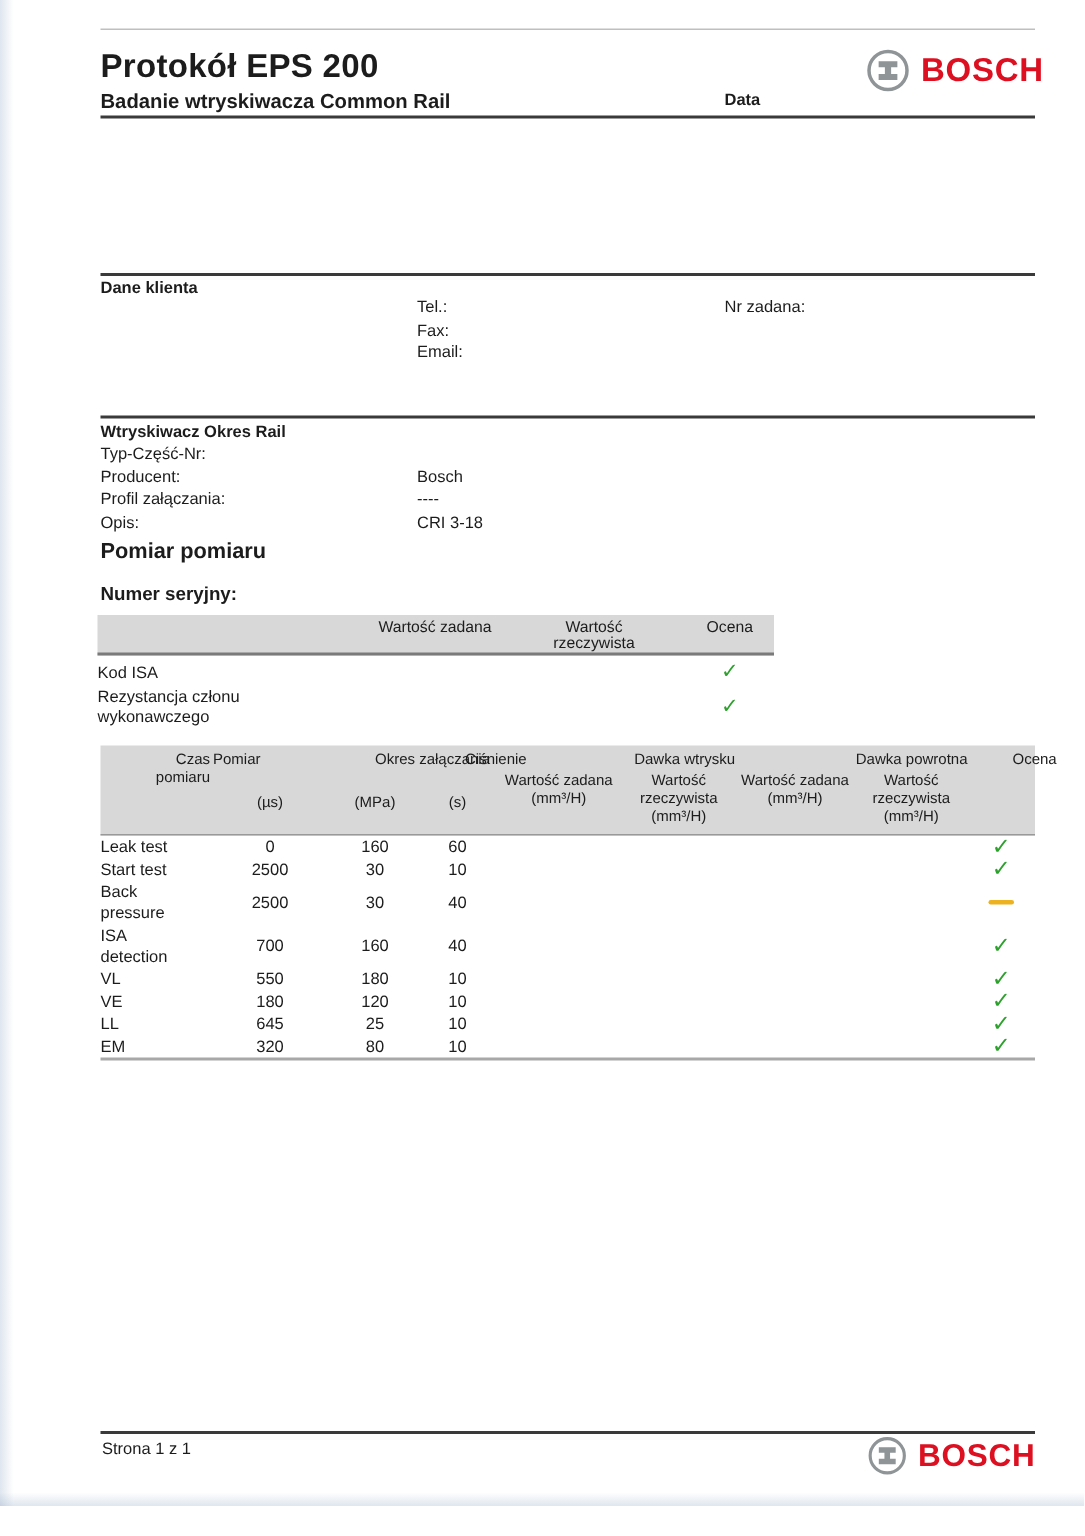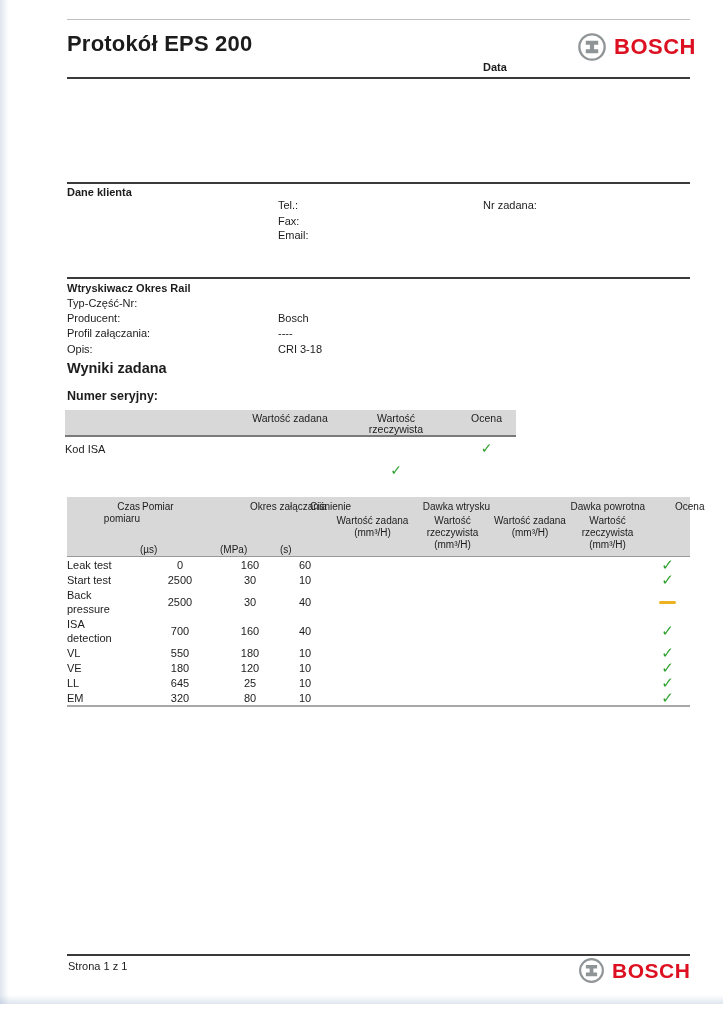--- a/index.html
+++ b/index.html
@@ -39,40 +39,41 @@
   .srow .c{text-align:center;}
 
   
   .mtable{position:absolute;left:67px;top:497px;width:623px;}
   .mcols{display:grid;grid-template-columns:73px 80px 60px 50px 85px 75px 80px 75px 45px;}
   .mband{background:#d8d8d8;height:60px;box-sizing:border-box;padding-top:4px;
     border-bottom:1px solid #999;font-size:10px;line-height:12px;
     grid-template-rows:14px 1fr 13px;align-items:start;}
   .mband .c{text-align:right;margin-left:30px;}
   .mband .nw{white-space:nowrap;}
-  .mband .unit{align-self:end;padding-bottom:0;}
+  .mband .unit{align-self:end;text-align:center;padding-bottom:14px;}
   .mband .sub{grid-row:2/4;text-align:center;}
   .mband .sub span{display:block;}
   .mrows{border-bottom:2px solid #a8a8a8;}
   .mrow{align-items:center;font-size:11px;}
   .mrow .name{line-height:14px;max-width:58px;align-self:center;}
   .mrow .c{text-align:center;}
   .check{color:#2da02d;font-size:15px;line-height:1;display:inline-block;}
   .check.sm{font-size:14px;}
   .dash{display:inline-block;width:17px;height:3px;background:#ecb21f;border-radius:2px;vertical-align:middle;}
 </style>
 </head>
 <body>
 
 <div class="page">
   <div class="edge-left"></div>
   <div class="edge-bottom"></div>
 
   <div class="rule thin" style="top:19px"></div>
   <div class="abs title" style="left:67px;top:31px">Protokół EPS 200</div>
+  <div class="abs subtitle" style="left:67px;top:60px">Badanie wtryskiwacza Common Rail</div>
   <div class="abs lbl b" style="left:483px;top:61px">Data</div>
 
   <div class="abs bosch" style="left:577px;top:32px">
     <span style="display:inline-flex;">
       <svg width="30" height="30" viewBox="0 0 36 36">
         <circle cx="18" cy="18" r="15.2" fill="none" stroke="#8f9496" stroke-width="2.8"></circle>
         <path d="M10.5 10.5h15v4.8h-5v5.4h5v4.8h-15v-4.8h5v-5.4h-5z" fill="#8f9496"></path>
       </svg>
     </span>
     <span class="word">BOSCH</span>
@@ -92,37 +93,38 @@
 
   <div class="abs lbl" style="left:67px;top:297px">Typ-Część-Nr:</div>
   <div class="abs lbl" style="left:278px;top:297px"></div>
   <div class="abs lbl" style="left:67px;top:312px">Producent:</div>
   <div class="abs lbl" style="left:278px;top:312px">Bosch</div>
   <div class="abs lbl" style="left:67px;top:327px">Profil załączania:</div>
   <div class="abs lbl" style="left:278px;top:327px">----</div>
   <div class="abs lbl" style="left:67px;top:343px">Opis:</div>
   <div class="abs lbl" style="left:278px;top:343px">CRI 3-18</div>
 
-  <div class="abs h2" style="left:67px;top:360px">Wyniki zadana</div>
+  <div class="abs h2" style="left:67px;top:360px">Pomiar pomiaru</div>
   <div class="abs h3" style="left:67px;top:389px">Numer seryjny:</div>
 
   <div class="stable">
     <div class="sband">
       <div></div>
       <div class="c">Wartość zadana</div>
       <div class="c"><span class="wrapn">Wartość rzeczywista</span></div>
       <div class="c">Ocena</div>
     </div>
     <div class="srow" style="min-height:17px;margin-top:2px">
       <div class="name">Kod ISA</div>
       <div class="c"></div>
       <div class="c"></div>
       <div class="c"><span class="check sm">✓</span></div>
     </div>
     <div class="srow" style="min-height:28px">
+      <div class="name">Rezystancja członu wykonawczego</div>
       <div class="c"></div>
       <div class="c"></div>
       <div class="c"><span class="check sm">✓</span></div>
     </div>
   </div>
 
   <div class="mtable">
     <div class="mcols mband">
       <div style="padding-left:2px">Pomiar</div>
       <div class="c nw">Okres załączania</div>

